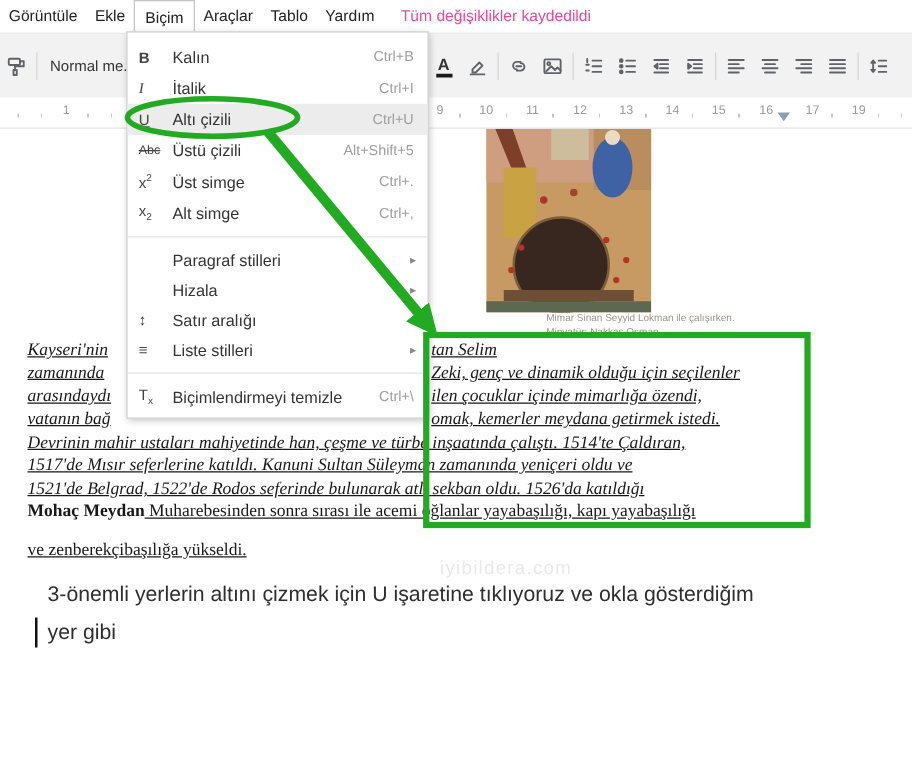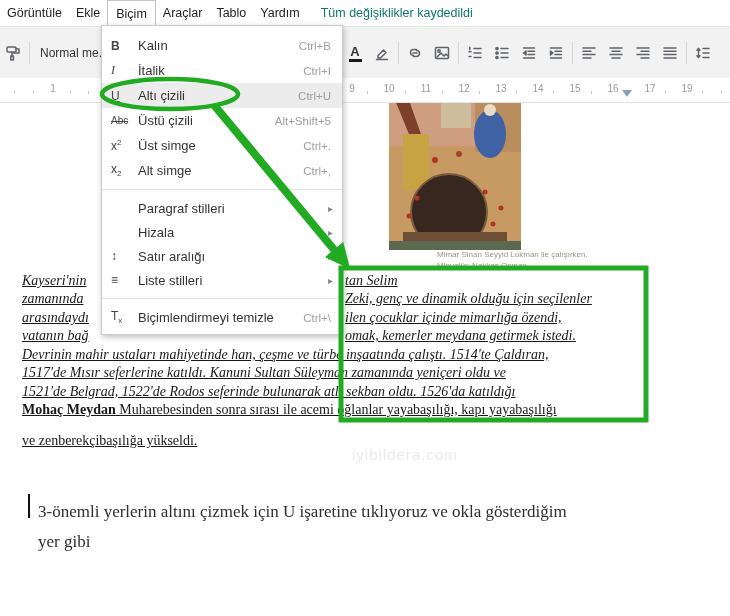--- a/index.html
+++ b/index.html
@@ -3,21 +3,21 @@
 <meta charset="utf-8">
 <style>
   html,body{margin:0;padding:0;background:#fff;}
   .screen{position:relative;width:730px;height:616px;overflow:hidden;background:#fff;
           font-family:"Liberation Sans",sans-serif;}
 
   
   .menubar{position:absolute;top:0;left:0;right:0;height:26px;background:#fff;display:flex;align-items:stretch;z-index:30;}
   .mb-item{padding:6px 7px 0;font-size:12.5px;color:#222;cursor:pointer;white-space:nowrap;}
   .mb-item.open{background:#fff;border:1px solid #c4c4c4;border-bottom:none;position:relative;z-index:45;padding:6px 8px 0;}
-  .mb-status{margin-left:14px;padding-top:6px;font-size:12.5px;color:#0f766e;white-space:nowrap;}
+  .mb-status{margin-left:14px;padding-top:6px;font-size:12.5px;color:#ec4899;white-space:nowrap;}
 
   
   .toolbar{position:absolute;top:26px;left:0;right:0;height:52px;background:#f2f2f2;
            border-top:1px solid #e7e7e7;border-bottom:1px solid #d9d9d9;z-index:20;}
   .tb-left{position:absolute;left:2px;top:0;height:100%;display:flex;align-items:center;gap:5px;}
   .tb-right{position:absolute;left:344px;top:0;height:100%;display:flex;align-items:center;gap:5px;}
   .tb-btn{width:22px;height:26px;display:flex;align-items:center;justify-content:center;border-radius:2px;flex:none;}
   .tb-btn svg{display:block;stroke:#5f6368;fill:none;stroke-width:1.5;stroke-linecap:round;stroke-linejoin:round;}
   .tb-sep{width:1px;height:22px;background:#d6d6d6;flex:none;}
   .tb-style{display:flex;align-items:center;gap:7px;font-size:12px;color:#333;padding:0 5px;cursor:pointer;white-space:nowrap;}
@@ -35,24 +35,24 @@
       border-left:5px solid transparent;border-right:5px solid transparent;border-top:7px solid #89a0b8;}
 
   
   .doc{position:absolute;top:102px;left:0;right:0;bottom:0;background:#fff;}
   .doc-img{position:absolute;left:389px;top:-2px;width:132px;height:150px;}
   .cap{position:absolute;left:390px;font-size:8px;color:#9a9488;white-space:nowrap;margin-left:47px;}
   .cap.c1{top:148px;} .cap.c2{top:159px;}
   .pl{position:absolute;font-family:"Liberation Serif",serif;font-size:14px;color:#181818;white-space:nowrap;line-height:17px;}
   .biu{font-weight:normal;font-style:italic;text-decoration:underline;}
   .fl{left:22px;} .fr{left:345px;} .full{left:22px;}
-  .breg{font-weight:bold;text-decoration:underline;}
+  .breg{font-weight:bold;}
   .reg{font-weight:normal;font-style:normal;text-decoration:underline;}
   .watermark{position:absolute;left:352px;top:344px;font-size:15px;letter-spacing:1px;color:rgba(70,70,70,.12);}
-  .instr{position:absolute;left:38px;font-family:Liberation Serif, serif;font-size:17px;color:#2e2e2e;white-space:nowrap;margin-top:36px;}
+  .instr{position:absolute;left:38px;font-family:Liberation Sans, sans-serif;font-size:17px;color:#2e2e2e;white-space:nowrap;}
   .instr.i1{top:364px;} .instr.i2{top:394px;}
   .caret{position:absolute;left:28px;top:392px;width:2px;height:24px;background:#111;}
 
   
   .menu{position:absolute;left:101px;top:25px;width:242px;background:#fff;border:1px solid #cbcbcb;
         box-shadow:1px 2px 6px rgba(0,0,0,.25);z-index:40;padding:7px 0 4px;box-sizing:border-box;}
   .mi{display:flex;align-items:center;height:25px;padding:0 6px 0 9px;font-size:13px;color:#333;cursor:pointer;}
   .mi.small{height:24px;}
   .mi.h{background:#ececec;}
   .mi-ic{width:27px;flex:none;color:#444;font-size:12px;}

